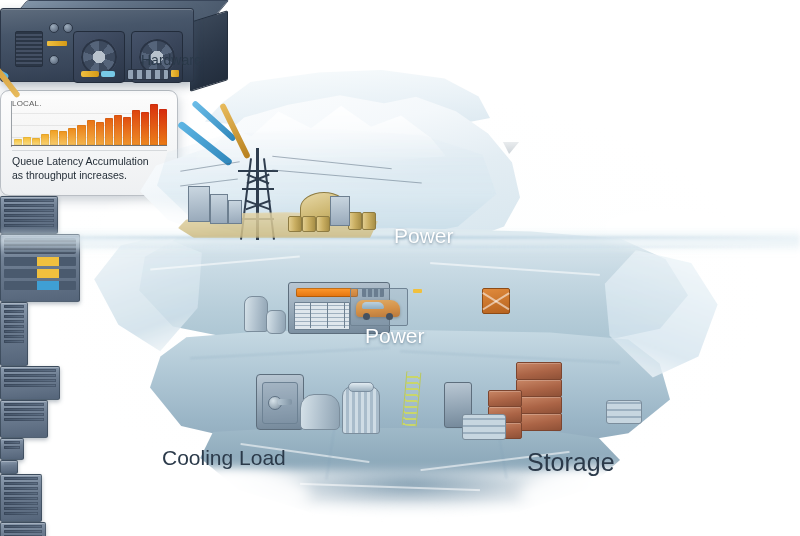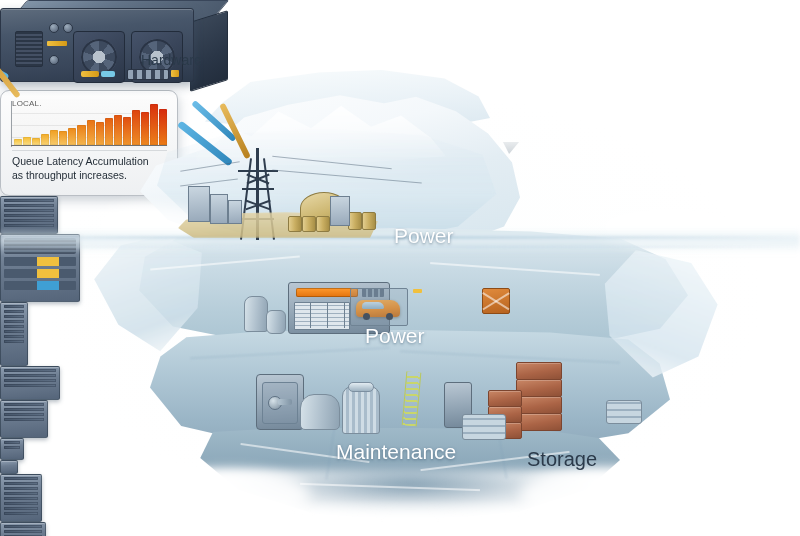--- a/index.html
+++ b/index.html
@@ -418,18 +418,18 @@
        background:repeating-linear-gradient(0deg,#c7d6e0 0 5px,#9cb0c0 5px 7px);"></div>
   <div class="drum" style="left:606px;top:400px;width:34px;height:22px;border-radius:3px;
        background:repeating-linear-gradient(0deg,#c7d6e0 0 5px,#9cb0c0 5px 7px);"></div>
 
   <div class="label lab-dark" style="left:141px;top:52px;font-size:14px;">Hardware</div>
 
   <div class="label lab-light" style="left:394px;top:224px;font-size:21px;">Power</div>
 
   <div class="label lab-light" style="left:365px;top:324px;font-size:21px;">Power</div>
 
-
-  <div class="label lab-light" style="left:336px;top:440px;font-size:21px;">Maintenance</div>
-
-  <div class="label lab-dark" style="left:527px;top:448px;font-size:20px;">Storage</div>
+  <div class="label lab-dark" style="left:162px;top:446px;font-size:21px;">Cooling Load</div>
+
+
+  <div class="label lab-dark" style="left:527px;top:448px;font-size:25px;">Storage</div>
 
 </div>
 
 </body></html>

